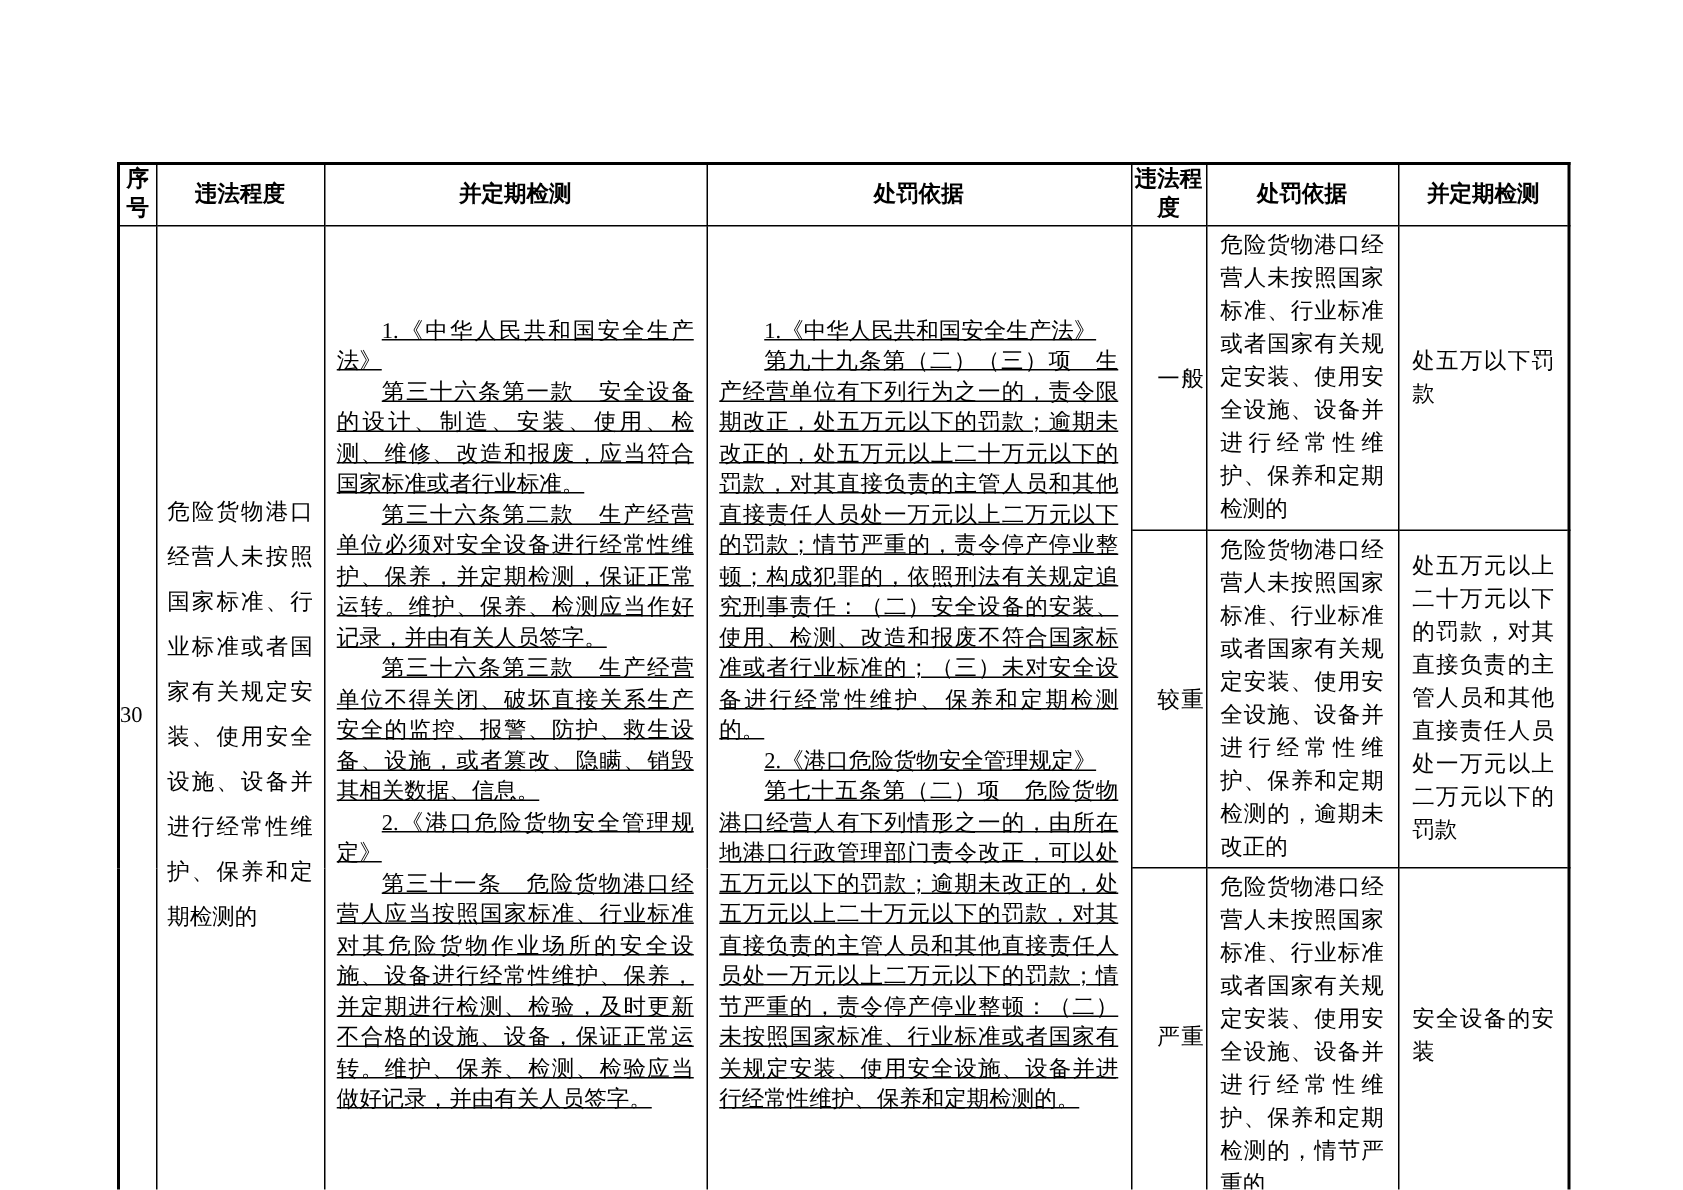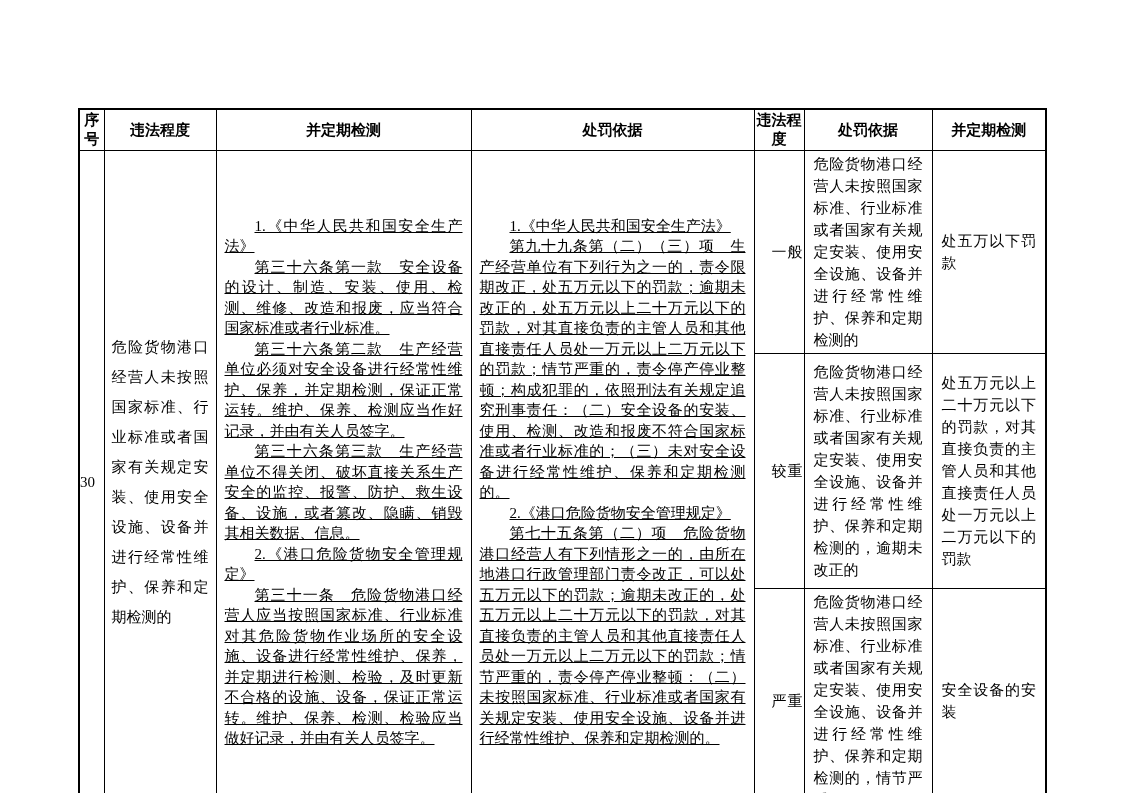--- a/index.html
+++ b/index.html
@@ -55,21 +55,21 @@
     margin: 0;
   }
   td.c-degree { text-align: right; font-size: 15px; letter-spacing: 1px; }
   td.c-circ {
     padding: 2px 9px;
     text-align: justify;
     line-height: 22px;
     font-size: 15px;
   }
   td.c-bench {
-    padding: 18px 9px;
+    padding: 8px 9px;
     text-align: justify;
     line-height: 22px;
     font-size: 15px;
   }
   .page-number {
     position: absolute;
     left: 0; right: 0;
     top: 760px;
     text-align: center;
     font-size: 14px;

